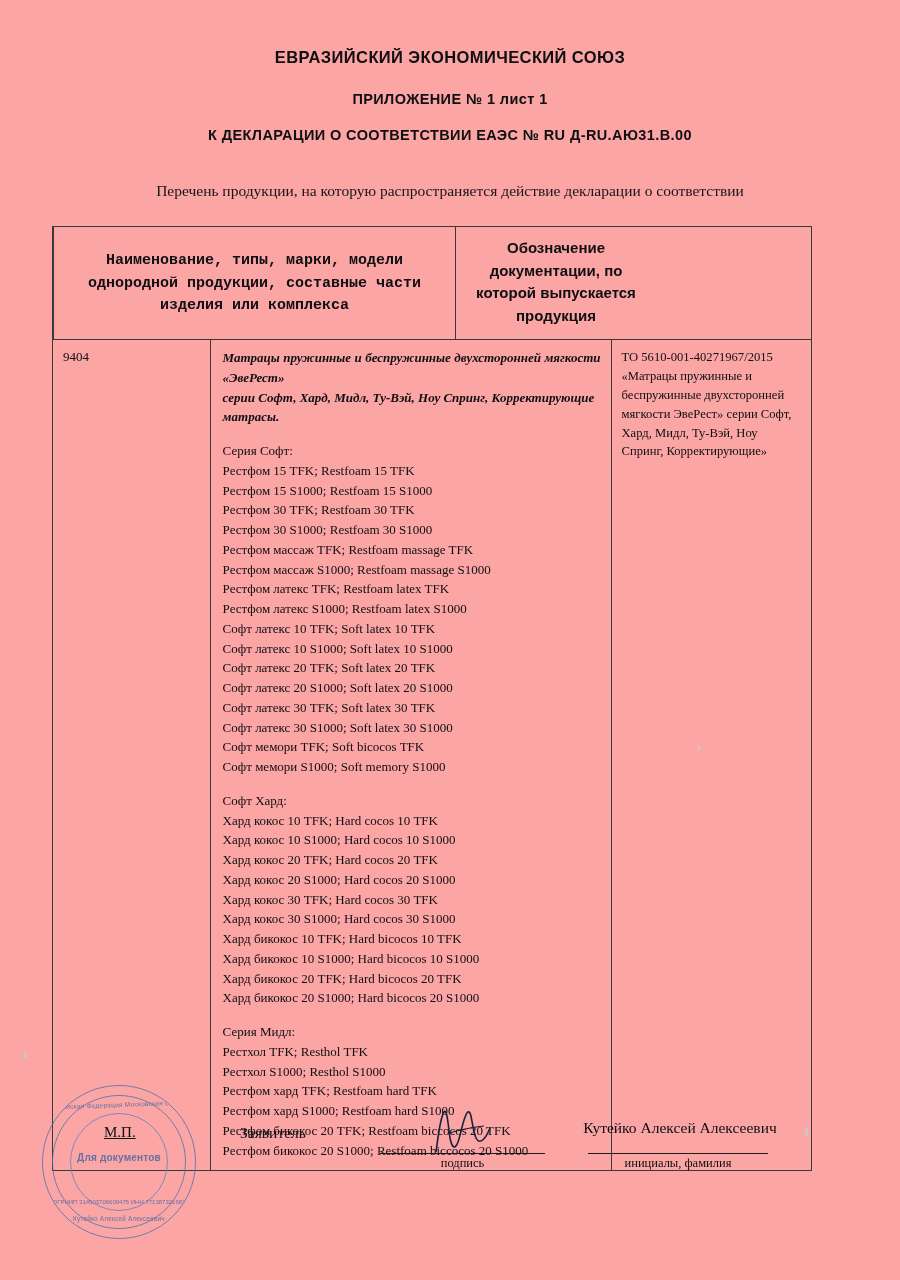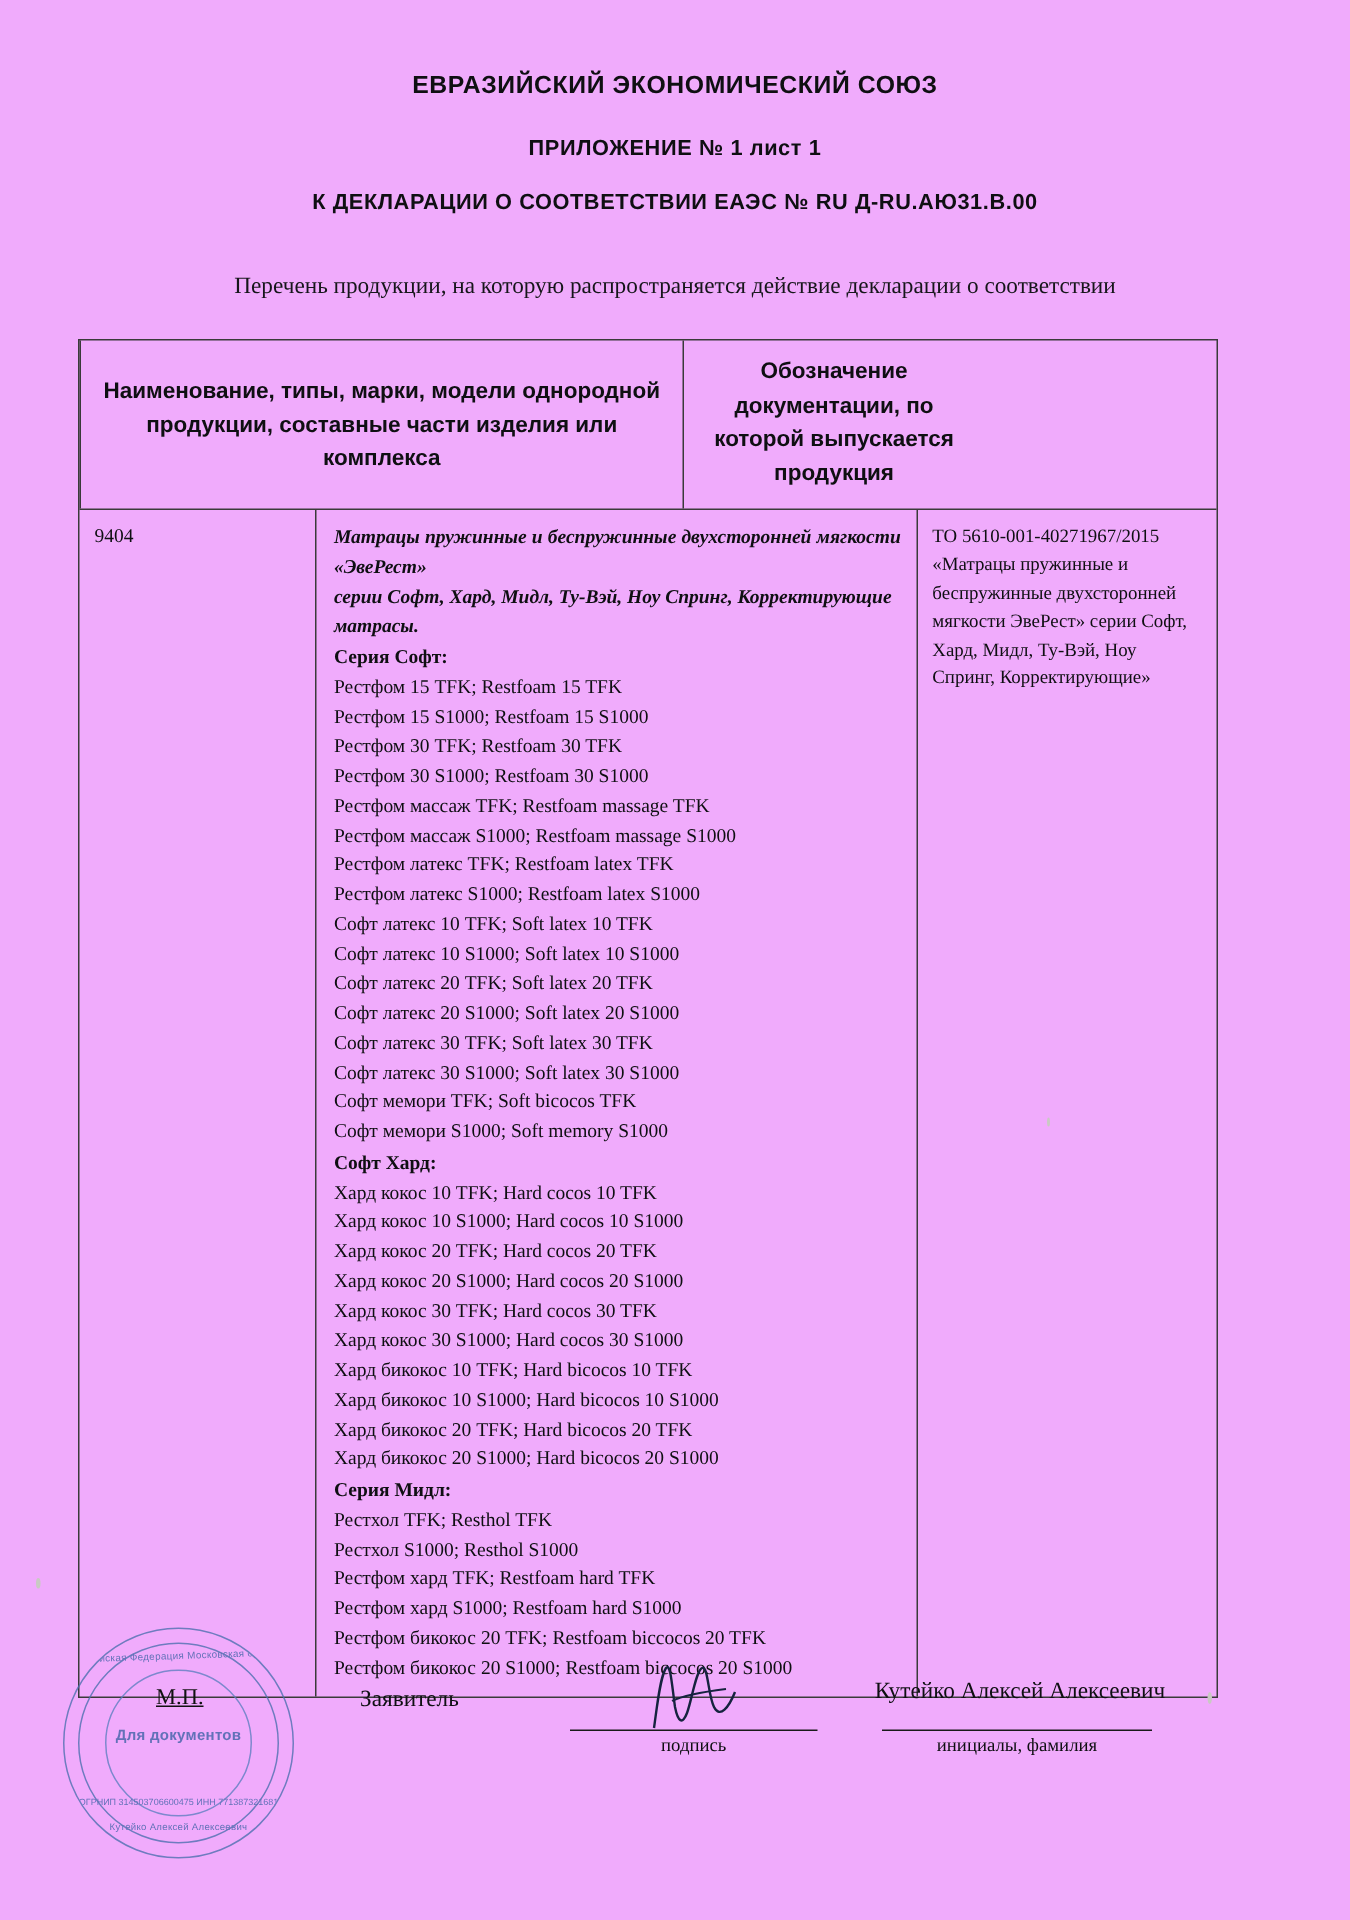--- a/index.html
+++ b/index.html
@@ -11,21 +11,21 @@
     width: 900px;
     height: 1280px;
     position: relative;
     font-family: "Liberation Serif", serif;
     color: #0f0f12;
     overflow: hidden;
   }
   .page {
     position: absolute;
     inset: 0;
-    background: #f0abfc;
+    background: #fca5a5;
   }
 
   
   .hdr {
     text-align: center;
     font-family: "Liberation Sans", sans-serif;
     font-weight: bold;
     letter-spacing: 0.4px;
   }
   #title-main {
@@ -82,21 +82,21 @@
     text-align: center;
     font-family: "Liberation Sans", sans-serif;
     font-weight: bold;
     font-size: 15px;
     line-height: 1.5;
     display: flex;
     align-items: center;
     justify-content: center;
   }
   .tbl-head .c1 { min-height: 112px; }
-  .tbl-head .c2 { min-height: 112px; }
+  .tbl-head .c2 { min-height: 112px; font-family: Liberation Mono, monospace; }
   .tbl-head .c3 { min-height: 112px; align-items: flex-start; padding-top: 10px;}
 
   .tbl-body .c1 {
     padding: 8px 8px 0 10px;
     font-size: 13px;
     line-height: 1.45;
   }
   .tbl-body .c2 {
     padding: 8px 10px 10px 12px;
     font-size: 13px;
@@ -110,22 +110,22 @@
   .lead {
     font-style: italic;
     font-weight: bold;
     text-align: justify;
   }
   .lead-2 {
     font-style: italic;
     font-weight: bold;
   }
   .series {
-    font-weight: bold;
-    margin-top: 1px;
+    font-weight: normal;
+    margin-top: 14px;
   }
   .row-line { white-space: nowrap; }
 
   #stamp {
     position: absolute;
     left: 42px;
     top: 1085px;
     width: 152px;
     height: 152px;
     border-radius: 50%;

